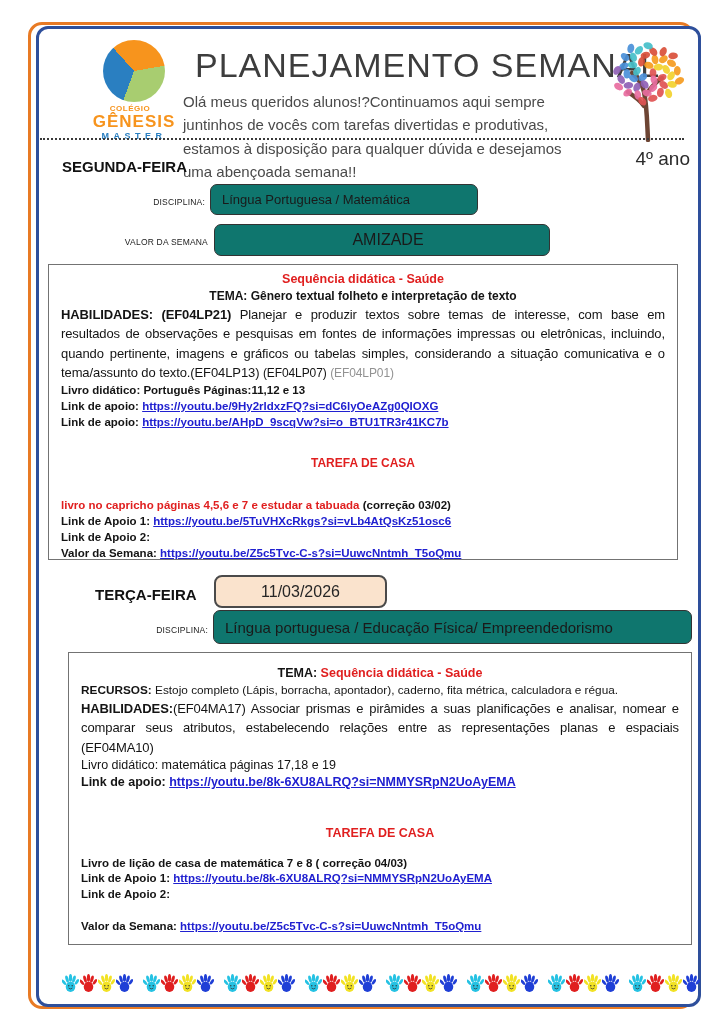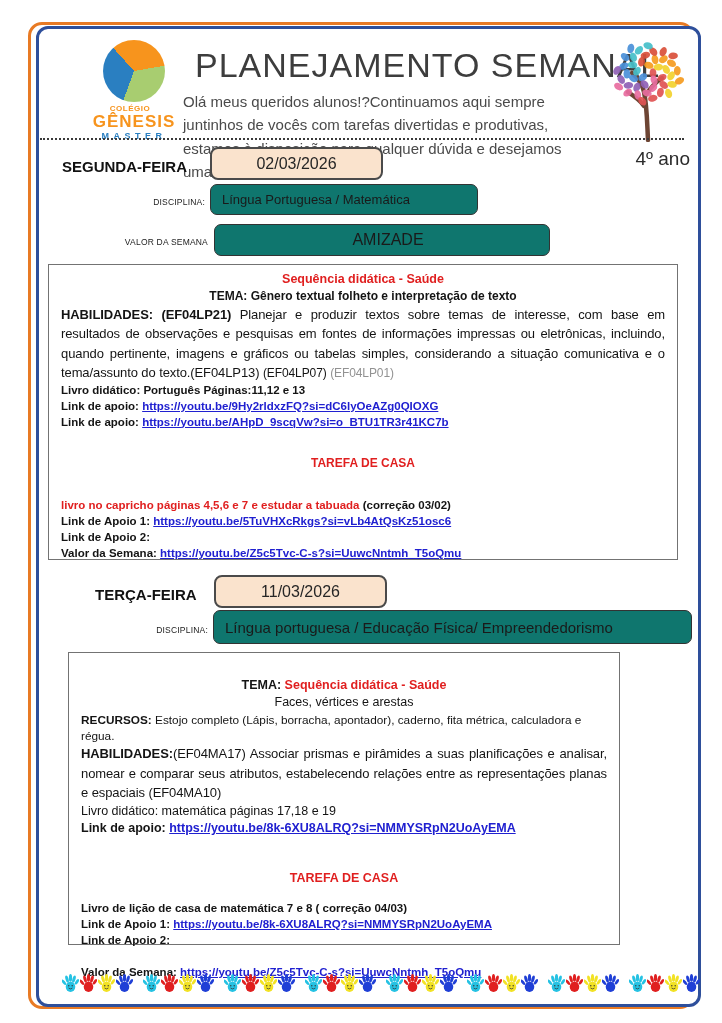--- a/index.html
+++ b/index.html
@@ -120,21 +120,20 @@
       <ellipse cx="75.1" cy="19.9" rx="3.4" ry="4.8" fill="#d94f3a" transform="rotate(87 75.1 19.9)" opacity="0.92"></ellipse>
       <ellipse cx="44.3" cy="65.2" rx="3.4" ry="4.8" fill="#e05353" transform="rotate(140 44.3 65.2)" opacity="0.92"></ellipse>
       <ellipse cx="32.8" cy="12.4" rx="3.4" ry="4.8" fill="#4a90d9" transform="rotate(13 32.8 12.4)" opacity="0.92"></ellipse>
       <ellipse cx="81.5" cy="44.8" rx="3.4" ry="4.8" fill="#f59b20" transform="rotate(66 81.5 44.8)" opacity="0.92"></ellipse>
       <ellipse cx="20.6" cy="50.6" rx="3.4" ry="4.8" fill="#e86ca0" transform="rotate(119 20.6 50.6)" opacity="0.92"></ellipse>
     </svg>
 
   <div class="dotted-sep"></div>
 
   <div class="day-label" style="left:62px; top:158px;">SEGUNDA-FEIRA</div>
-  <div class="date-box" style="left:210px; top:147px;">02/03/2026</div>
   <div class="year-label">4º ano</div>
 
   <div class="small-label" style="left:105px; top:197px; width:100px;">DISCIPLINA:</div>
   <div class="field-box" style="left:210px; top:184px; width:268px; height:31px;">Língua Portuguesa / Matemática</div>
 
   <div class="small-label" style="left:105px; top:237px; width:103px;">VALOR DA SEMANA</div>
   <div class="field-box center" style="left:214px; top:224px; width:336px; height:32px; font-size:16px;">AMIZADE</div>
 
   <div class="day-box" style="left:48px; top:264px; width:630px; height:296px;">
     <div class="c red b line" style="font-size:12.5px;">Sequência didática - Saúde</div>
@@ -149,23 +148,22 @@
     <div class="line b">Link de Apoio  2:</div>
     <div class="line"><span class="b">Valor da  Semana:</span> <a class="link" href="#">https://youtu.be/Z5c5Tvc-C-s?si=UuwcNntmh_T5oQmu</a></div>
   </div>
 
   <div class="day-label" style="left:95px; top:586px;">TERÇA-FEIRA</div>
   <div class="date-box" style="left:214px; top:575px;">11/03/2026</div>
 
   <div class="small-label" style="left:108px; top:625px; width:100px;">DISCIPLINA:</div>
   <div class="field-box" style="left:213px; top:610px; width:479px; height:34px; font-size:15px;">Língua portuguesa  / Educação Física/ Empreendedorismo</div>
 
-  <div class="day-box" style="left:68px; top:652px; width:552px; height:293px; padding-top:24px;">
+  <div class="day-box" style="left:68px; top:652px; width:624px; height:293px; padding-top:12px;">
     <div class="c line" style="font-size:12.5px;"><span class="b">TEMA:</span>  <span class="red b">Sequência didática - Saúde</span></div>
-    <div class="c line" style="font-size:12.5px;">Faces, vértices e arestas</div>
     <div class="line" style="font-size:11.8px;"><span class="b">RECURSOS:</span>  <span>Estojo completo  (Lápis,  borracha,  apontador),  caderno,  fita  métrica,  calculadora  e  régua.</span></div>
     <div class="para"><span class="b">HABILIDADES:</span><span>(EF04MA17)</span><span> Associar prismas e pirâmides a suas planificações e  analisar,  nomear e comparar seus atributos, estabelecendo relações entre as representações planas e espaciais (EF04MA10)</span></div>
     <div class="line" style="font-size:12.5px;">Livro didático: matemática  páginas 17,18 e  19</div>
     <div class="line" style="font-size:12.5px;"><span class="b">Link de apoio:</span> <a class="link" href="#">https://youtu.be/8k-6XU8ALRQ?si=NMMYSRpN2UoAyEMA</a></div>
     <div class="c red b" style="font-size:12.5px; margin-top:34px;">TAREFA  DE  CASA</div>
     <div class="line b" style="margin-top:16px;">Livro  de lição de casa de matemática 7 e 8 ( correção 04/03)</div>
     <div class="line"><span class="b">Link de Apoio  1:</span> <a class="link" href="#">https://youtu.be/8k-6XU8ALRQ?si=NMMYSRpN2UoAyEMA</a></div>
     <div class="line b">Link de Apoio  2:</div>
     <div class="line" style="margin-top:16px;"><span class="b">Valor da  Semana:</span> <a class="link" href="#">https://youtu.be/Z5c5Tvc-C-s?si=UuwcNntmh_T5oQmu</a></div>
   </div>

